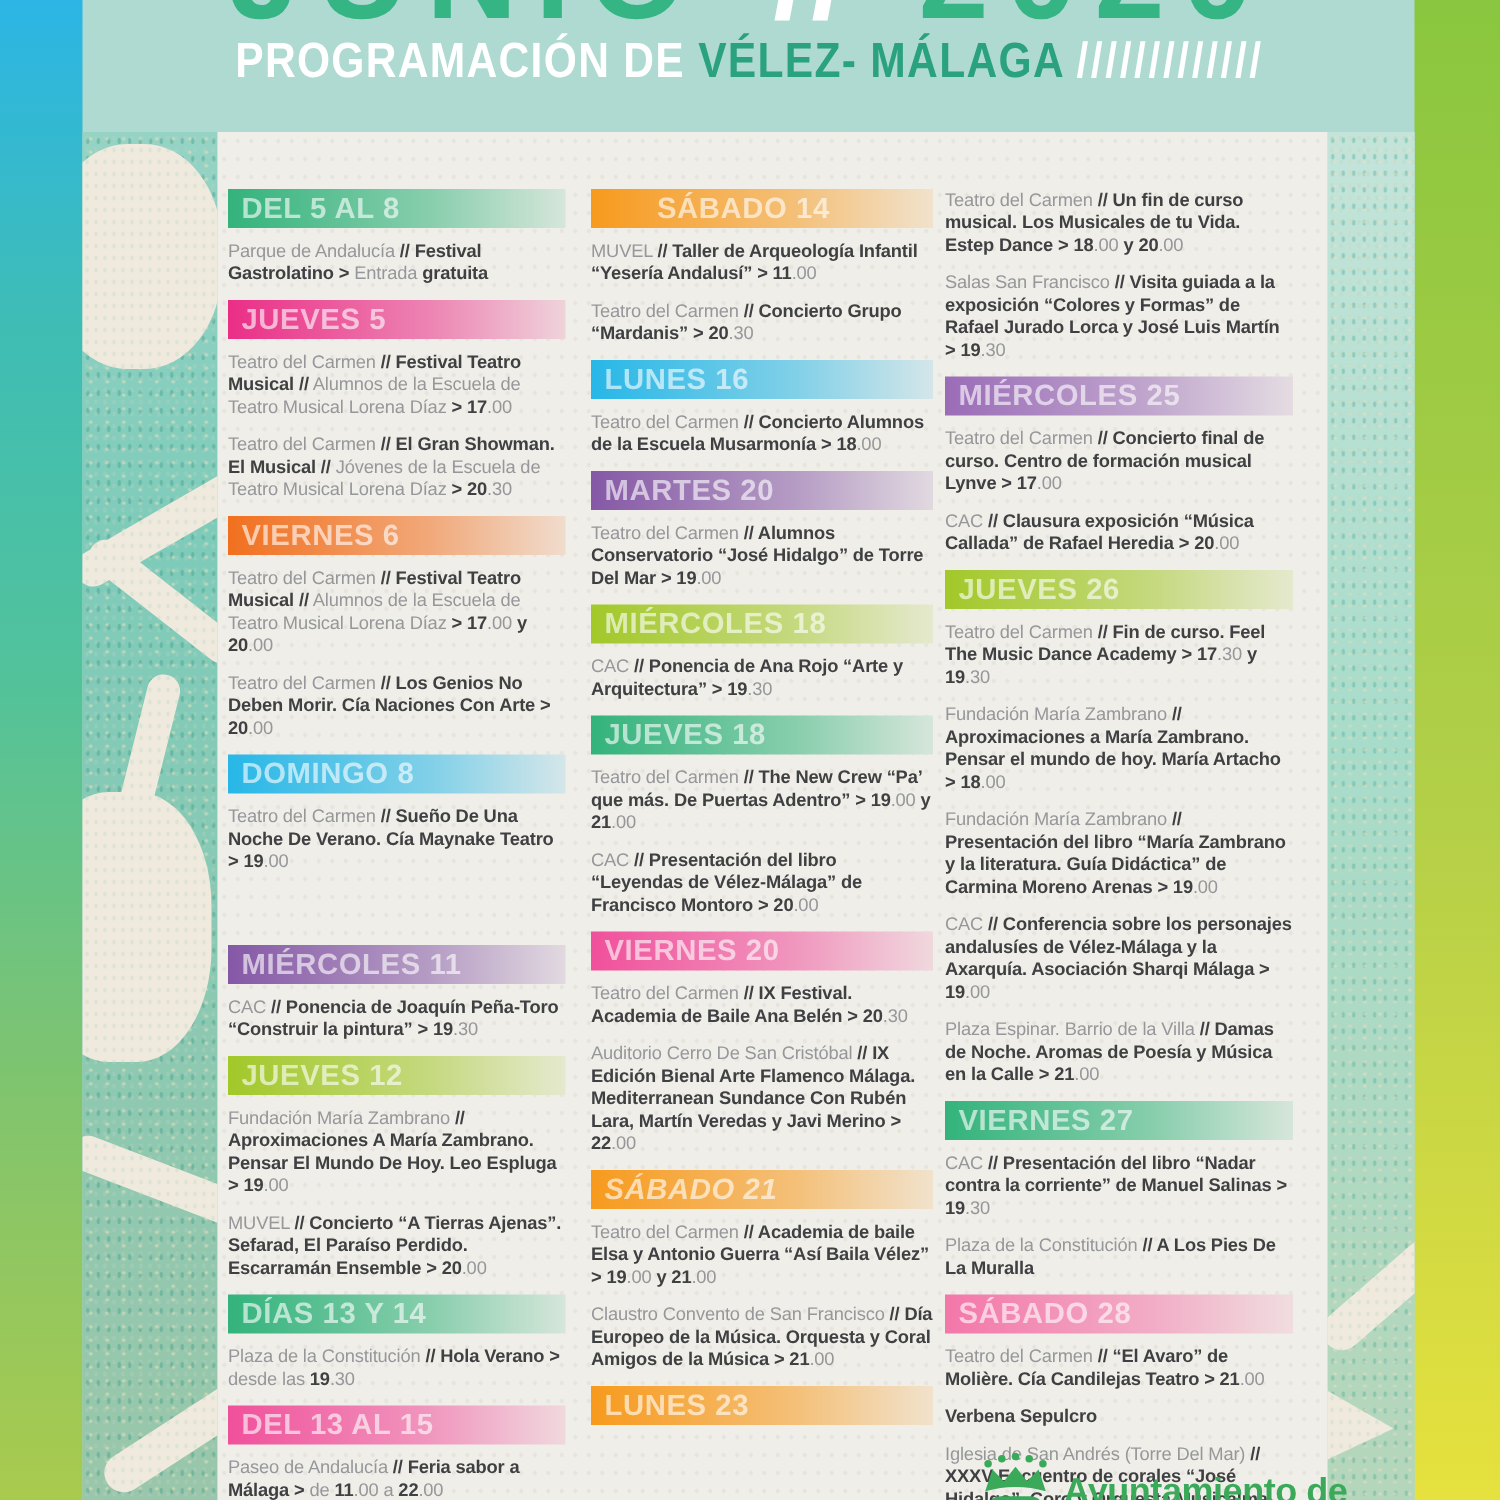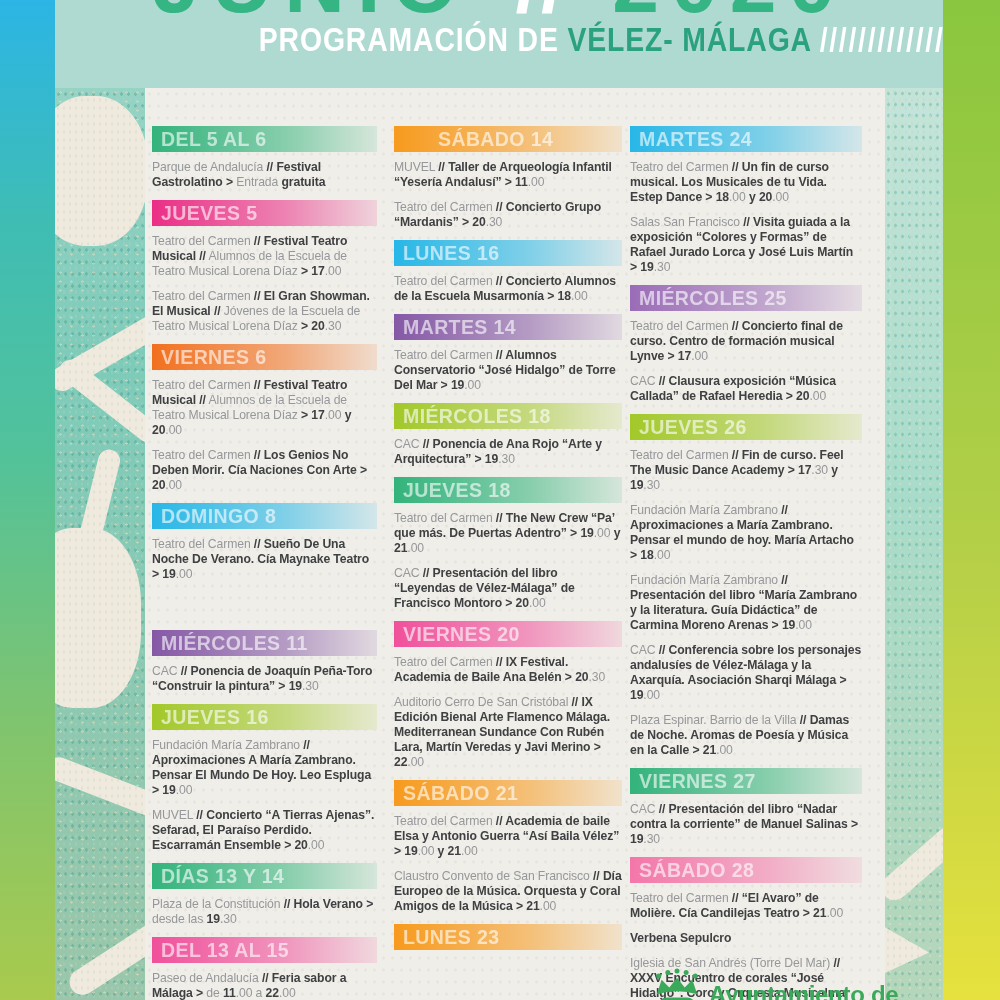--- a/index.html
+++ b/index.html
@@ -46,21 +46,21 @@
   
   .card{position:absolute;left:145px;top:88px;width:740px;height:912px;background:#f0eee9;}
   .card::after{content:"";position:absolute;inset:0;
     background-image:radial-gradient(rgba(175,170,155,0.14) 1px, transparent 1.4px);
     background-size:9px 12px;pointer-events:none;}
   
   .title{position:absolute;left:0;top:-60px;width:1000px;display:flex;justify-content:center;
     gap:46px;font-size:84px;line-height:86px;font-weight:800;letter-spacing:12px;color:#35b583;}
   .title .sep{color:#ffffff;letter-spacing:2px;}
   
-  .subtitle{position:absolute;left:0;top:21px;width:1000px;text-align:right;}
+  .subtitle{position:absolute;left:0;top:21px;width:1000px;text-align:center;}
   .subtitle .inner{display:inline-block;transform:scaleX(0.86);transform-origin:center;
     font-size:33px;font-weight:700;letter-spacing:1px;white-space:nowrap;}
   .subtitle .w{color:#ffffff;}
   .subtitle .g{color:#2aa17f;}
   .subtitle .sl{letter-spacing:2px;}
   
   .col{position:absolute;top:126px;}
   #col-0{left:152px;width:225px;}
   #col-1{left:394px;width:228px;}
   #col-2{left:630px;width:232px;}
@@ -107,21 +107,21 @@
   <div class="subtitle">
     <span class="inner">
       <span class="w">PROGRAMACIÓN DE</span>
       <span class="g">VÉLEZ- MÁLAGA</span>
       <span class="w sl">/////////////</span>
     </span>
   </div>
 
   <div class="col" id="col-0">
       <div class="section">
-        <div class="hdr" style="background: linear-gradient(90deg, rgb(51, 179, 124) 0%, rgb(136, 206, 173) 60%, rgb(214, 230, 218) 100%);">DEL 5 AL 6</div>
+        <div class="hdr" style="background: linear-gradient(90deg, rgb(51, 179, 124) 0%, rgb(136, 206, 173) 60%, rgb(214, 230, 218) 100%);">DEL 5 AL 8</div>
         <p class="entry">Parque de Andalucía <b>// Festival Gastrolatino</b> <b>&gt;</b> Entrada <b>gratuita</b></p>
       </div>
       <div class="section">
         <div class="hdr" style="background: linear-gradient(90deg, rgb(234, 46, 134) 0%, rgb(237, 132, 179) 60%, rgb(239, 211, 219) 100%);">JUEVES 5</div>
         <p class="entry">Teatro del Carmen <b>// Festival Teatro Musical</b> <b>//</b> Alumnos de la Escuela de Teatro Musical Lorena Díaz <b>&gt; 17</b>.00</p>
         <p class="entry">Teatro del Carmen <b>// El Gran Showman. El Musical</b> <b>//</b> Jóvenes de la Escuela de Teatro Musical Lorena Díaz <b>&gt; 20</b>.30</p>
       </div>
       <div class="section">
         <div class="hdr" style="background: linear-gradient(90deg, rgb(241, 112, 31) 0%, rgb(241, 169, 122) 60%, rgb(240, 220, 205) 100%);">VIERNES 6</div>
         <p class="entry">Teatro del Carmen <b>// Festival Teatro Musical</b> <b>//</b> Alumnos de la Escuela de Teatro Musical Lorena Díaz <b>&gt; 17</b>.00 <b>y 20</b>.00</p>
@@ -131,21 +131,21 @@
       </div>
       <div class="section">
         <div class="hdr" style="background: linear-gradient(90deg, rgb(39, 183, 231) 0%, rgb(129, 208, 232) 60%, rgb(212, 230, 233) 100%);">DOMINGO 8</div>
         <p class="entry">Teatro del Carmen <b>// Sueño De Una Noche De Verano. Cía Maynake Teatro &gt; 19</b>.00</p>
       </div>
       <div class="section">
         <div class="hdr" style="background: linear-gradient(90deg, rgb(133, 88, 166) 0%, rgb(181, 156, 196) 60%, rgb(225, 217, 224) 100%); margin-top: 48px;">MIÉRCOLES 11</div>
         <p class="entry">CAC <b>// Ponencia de Joaquín Peña-Toro “Construir la pintura” &gt; 19</b>.30</p>
       </div>
       <div class="section">
-        <div class="hdr" style="background: linear-gradient(90deg, rgb(162, 200, 41) 0%, rgb(197, 217, 127) 60%, rgb(229, 233, 206) 100%);">JUEVES 16</div>
+        <div class="hdr" style="background: linear-gradient(90deg, rgb(162, 200, 41) 0%, rgb(197, 217, 127) 60%, rgb(229, 233, 206) 100%);">JUEVES 12</div>
         <p class="entry">Fundación María Zambrano <b>// Aproximaciones A María Zambrano. Pensar El Mundo De Hoy. Leo Espluga &gt; 19</b>.00</p>
         <p class="entry">MUVEL <b>// Concierto “A Tierras Ajenas”. Sefarad, El Paraíso Perdido. Escarramán Ensemble &gt; 20</b>.00</p>
       </div>
       <div class="section">
         <div class="hdr" style="background: linear-gradient(90deg, rgb(51, 179, 124) 0%, rgb(136, 206, 173) 60%, rgb(214, 230, 218) 100%);">DÍAS 13 Y 14</div>
         <p class="entry">Plaza de la Constitución <b>// Hola Verano</b> <b>&gt;</b> desde las <b>19</b>.30</p>
       </div>
       <div class="section">
         <div class="hdr" style="background: linear-gradient(90deg, rgb(240, 80, 155) 0%, rgb(240, 151, 190) 60%, rgb(240, 216, 222) 100%);">DEL 13 AL 15</div>
         <p class="entry">Paseo de Andalucía <b>// Feria sabor a Málaga</b> <b>&gt;</b> de <b>11</b>.00 a <b>22</b>.00</p>
@@ -155,68 +155,68 @@
       <div class="section">
         <div class="hdr" style="background: linear-gradient(90deg, rgb(247, 154, 29) 0%, rgb(244, 192, 121) 60%, rgb(241, 226, 204) 100%); padding-left: 44px;">SÁBADO 14</div>
         <p class="entry">MUVEL <b>// Taller de Arqueología Infantil “Yesería Andalusí” &gt; 11</b>.00</p>
         <p class="entry">Teatro del Carmen <b>// Concierto Grupo “Mardanis” &gt; 20</b>.30</p>
       </div>
       <div class="section">
         <div class="hdr" style="background: linear-gradient(90deg, rgb(39, 183, 231) 0%, rgb(129, 208, 232) 60%, rgb(212, 230, 233) 100%);">LUNES 16</div>
         <p class="entry">Teatro del Carmen <b>// Concierto Alumnos de la Escuela Musarmonía &gt; 18</b>.00</p>
       </div>
       <div class="section">
-        <div class="hdr" style="background: linear-gradient(90deg, rgb(133, 88, 166) 0%, rgb(181, 156, 196) 60%, rgb(225, 217, 224) 100%);">MARTES 14</div>
+        <div class="hdr" style="background: linear-gradient(90deg, rgb(133, 88, 166) 0%, rgb(181, 156, 196) 60%, rgb(225, 217, 224) 100%);">MARTES 20</div>
         <p class="entry">Teatro del Carmen <b>// Alumnos Conservatorio “José Hidalgo” de Torre Del Mar &gt; 19</b>.00</p>
       </div>
       <div class="section">
         <div class="hdr" style="background: linear-gradient(90deg, rgb(162, 200, 41) 0%, rgb(197, 217, 127) 60%, rgb(229, 233, 206) 100%);">MIÉRCOLES 18</div>
         <p class="entry">CAC <b>// Ponencia de Ana Rojo “Arte y Arquitectura” &gt; 19</b>.30</p>
       </div>
       <div class="section">
         <div class="hdr" style="background: linear-gradient(90deg, rgb(51, 179, 124) 0%, rgb(136, 206, 173) 60%, rgb(214, 230, 218) 100%);">JUEVES 18</div>
         <p class="entry">Teatro del Carmen <b>// The New Crew “Pa’ que más. De Puertas Adentro” &gt; 19</b>.00 <b>y 21</b>.00</p>
         <p class="entry">CAC <b>// Presentación del libro “Leyendas de Vélez-Málaga” de Francisco Montoro &gt; 20</b>.00</p>
       </div>
       <div class="section">
         <div class="hdr" style="background: linear-gradient(90deg, rgb(240, 80, 155) 0%, rgb(240, 151, 190) 60%, rgb(240, 216, 222) 100%);">VIERNES 20</div>
         <p class="entry">Teatro del Carmen <b>// IX Festival. Academia de Baile Ana Belén &gt; 20</b>.30</p>
         <p class="entry">Auditorio Cerro De San Cristóbal <b>// IX Edición Bienal Arte Flamenco Málaga. Mediterranean Sundance Con Rubén Lara, Martín Veredas y Javi Merino &gt; 22</b>.00</p>
       </div>
       <div class="section">
-        <div class="hdr" style="background: linear-gradient(90deg, rgb(247, 154, 29) 0%, rgb(244, 192, 121) 60%, rgb(241, 226, 204) 100%);">SÁBADO 21</div>
+        <div class="hdr" style="background: linear-gradient(90deg, rgb(247, 154, 29) 0%, rgb(244, 192, 121) 60%, rgb(241, 226, 204) 100%); font-style: italic;">SÁBADO 21</div>
         <p class="entry">Teatro del Carmen <b>// Academia de baile Elsa y Antonio Guerra “Así Baila Vélez” &gt; 19</b>.00 <b>y 21</b>.00</p>
         <p class="entry">Claustro Convento de San Francisco <b>// Día Europeo de la Música. Orquesta y Coral Amigos de la Música &gt; 21</b>.00</p>
       </div>
       <div class="section">
         <div class="hdr" style="background: linear-gradient(90deg, rgb(247, 154, 29) 0%, rgb(244, 192, 121) 60%, rgb(241, 226, 204) 100%);">LUNES 23</div>
       </div>
     </div>
   <div class="col" id="col-2">
       <div class="section">
-        <div class="hdr" style="background: linear-gradient(90deg, rgb(39, 183, 231) 0%, rgb(129, 208, 232) 60%, rgb(212, 230, 233) 100%);">MARTES 24</div>
         <p class="entry">Teatro del Carmen <b>// Un fin de curso musical. Los Musicales de tu Vida. Estep Dance &gt; 18</b>.00 <b>y 20</b>.00</p>
         <p class="entry">Salas San Francisco <b>// Visita guiada a la exposición “Colores y Formas” de Rafael Jurado Lorca y José Luis Martín &gt; 19</b>.30</p>
       </div>
       <div class="section">
         <div class="hdr" style="background: linear-gradient(90deg, rgb(154, 108, 183) 0%, rgb(193, 167, 206) 60%, rgb(228, 220, 226) 100%);">MIÉRCOLES 25</div>
         <p class="entry">Teatro del Carmen <b>// Concierto final de curso. Centro de formación musical Lynve &gt; 17</b>.00</p>
         <p class="entry">CAC <b>// Clausura exposición “Música Callada” de Rafael Heredia &gt; 20</b>.00</p>
       </div>
       <div class="section">
         <div class="hdr" style="background: linear-gradient(90deg, rgb(162, 200, 41) 0%, rgb(197, 217, 127) 60%, rgb(229, 233, 206) 100%);">JUEVES 26</div>
         <p class="entry">Teatro del Carmen <b>// Fin de curso. Feel The Music Dance Academy &gt; 17</b>.30 <b>y 19</b>.30</p>
         <p class="entry">Fundación María Zambrano <b>// Aproximaciones a María Zambrano. Pensar el mundo de hoy. María Artacho &gt; 18</b>.00</p>
         <p class="entry">Fundación María Zambrano <b>// Presentación del libro “María Zambrano y la literatura. Guía Didáctica” de Carmina Moreno Arenas &gt; 19</b>.00</p>
         <p class="entry">CAC <b>// Conferencia sobre los personajes andalusíes de Vélez-Málaga y la Axarquía. Asociación Sharqi Málaga &gt; 19</b>.00</p>
         <p class="entry">Plaza Espinar. Barrio de la Villa <b>// Damas de Noche. Aromas de Poesía y Música en la Calle &gt; 21</b>.00</p>
       </div>
       <div class="section">
         <div class="hdr" style="background: linear-gradient(90deg, rgb(51, 179, 124) 0%, rgb(136, 206, 173) 60%, rgb(214, 230, 218) 100%);">VIERNES 27</div>
         <p class="entry">CAC <b>// Presentación del libro “Nadar contra la corriente” de Manuel Salinas &gt; 19</b>.30</p>
+        <p class="entry">Plaza de la Constitución <b>// A Los Pies De La Muralla</b></p>
       </div>
       <div class="section">
         <div class="hdr" style="background: linear-gradient(90deg, rgb(243, 119, 169) 0%, rgb(242, 173, 198) 60%, rgb(240, 221, 224) 100%);">SÁBADO 28</div>
         <p class="entry">Teatro del Carmen <b>// “El Avaro” de Molière. Cía Candilejas Teatro &gt; 21</b>.00</p>
         <p class="entry"><b>Verbena Sepulcro</b></p>
         <p class="entry">Iglesia de San Andrés (Torre Del Mar) <b>// XXXV Encuentro de corales “José Hidalgo”. Coro y Orquesta Musicalma (Linares-Jaén) y Coro Joven Y Coral Stella Maris &gt; 20</b>.30</p>
       </div>
     </div>
 
   <div class="logo">

